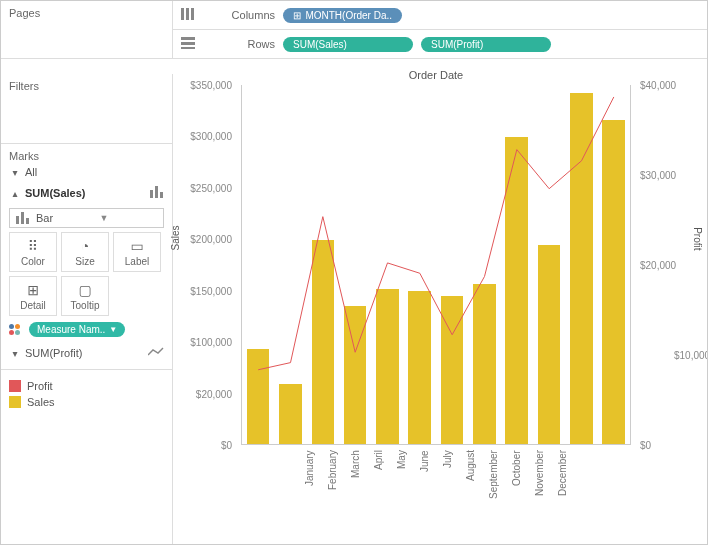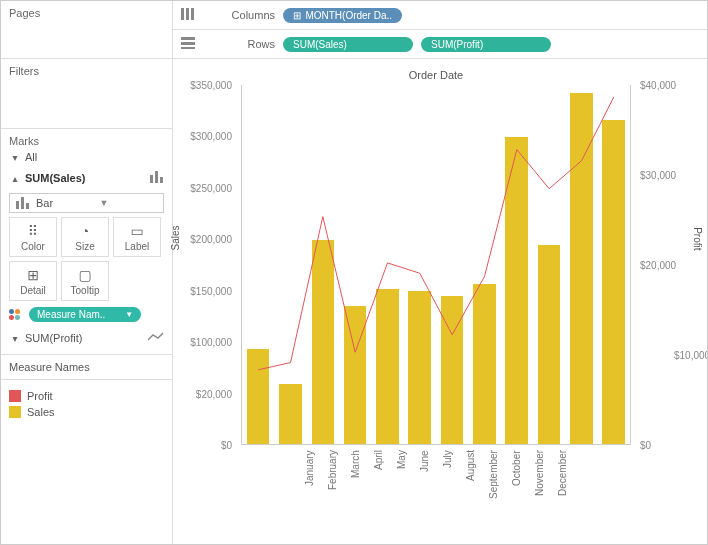--- a/index.html
+++ b/index.html
@@ -1,33 +1,33 @@
 <!DOCTYPE html>
 <html><head>
 <meta charset="utf-8">
 <style>
 * { box-sizing: border-box; margin: 0; padding: 0; font-family: Arial, sans-serif; }
 body { width: 708px; height: 545px; background: #fff; border: 1px solid #ccc; display: flex; font-size: 11px; color: #555; }
 .left-col { width: 172px; display: flex; flex-direction: column; }
 .panel { border-bottom: 1px solid #ddd; border-right: 1px solid #ddd; padding: 6px 8px; }
 .panel-title { color: #666; font-size: 11px; }
 .pages { height: 58px; }
-.filters { height: 70px; }
+.filters { height: 70px; margin-top: 15px; }
 .marks-row { display: flex; align-items: center; padding: 4px 0; cursor: pointer; }
 .chev { width: 12px; display: inline-block; text-align: center; color: #666; font-size: 10px;}
 .mark-label { flex: 1; margin-left: 4px; }
 .mark-icon { width: 20px; text-align: right; color: #888; }
 .bar-select { border: 1px solid #ccc; padding: 3px 6px; margin: 4px 0; display: flex; align-items: center; cursor: pointer; }
 .bar-select svg { flex-shrink: 0; }
 .bar-select span { flex: 1; margin-left: 6px; }
 .bar-select .arr { color: #888; font-size: 9px; }
 .card-grid { display: flex; flex-wrap: wrap; gap: 4px; margin-top: 4px; }
 .card { border: 1px solid #ddd; width: 48px; height: 40px; display: flex; flex-direction: column; align-items: center; justify-content: center; font-size: 10px; color: #666; cursor: pointer; }
 .card .ic { font-size: 14px; margin-bottom: 2px; }
-.pill { background: #30b9a6; color: #fff; border-radius: 10px; padding: 2px 8px; font-size: 10px; display: inline-flex; align-items: center; gap: 20px; margin-top: 4px; }
+.pill { background: #30b9a6; color: #fff; border-radius: 10px; padding: 2px 8px; font-size: 10px; display: inline-flex; align-items: center; gap: 4px; margin-top: 4px; }
 .legend-panel { flex: 1; border-right: 1px solid #ddd; padding: 6px 8px; }
 .leg-item { display: flex; align-items: center; gap: 6px; margin-top: 4px; font-size: 11px; }
 .leg-sw { width: 12px; height: 12px; }
 .right-col { flex: 1; display: flex; flex-direction: column; }
 .shelf { border-bottom: 1px solid #ddd; display: flex; align-items: center; padding: 4px 8px; height: 29px; gap: 8px; }
 .shelf-ic { width: 16px; color: #888; }
 .shelf-lab { width: 70px; color: #666; text-align: right; }
 .shelf-pill { border-radius: 10px; padding: 2px 10px; font-size: 10px; color: #fff; display: inline-flex; align-items: center; gap: 4px; }
 .p-blue { background: #5b8fb9; }
 .p-teal { background: #2fb39b; min-width: 130px; }
@@ -127,23 +127,20 @@
     <div class="marks-row" style="margin-top:6px">
       <span class="chev">▾</span>
       <span class="mark-label">SUM(Profit)</span>
       <span class="mark-icon">
         <svg class="line-ic" width="16" height="10">
             <polyline points="0,8 5,3 10,6 15,1"></polyline>
           </svg>
       </span>
     </div>
   </div>
-  <div class="panel" style="border-bottom:1px solid #ddd">
-    <span>Measure Names</span>
-  </div>
   <div class="legend-panel">
     <div class="leg-item">
         <span class="leg-sw" style="background:#e15759"></span>
         <span>Profit</span>
       </div>
     <div class="leg-item">
         <span class="leg-sw" style="background:#e6c229"></span>
         <span>Sales</span>
       </div>
   </div>

